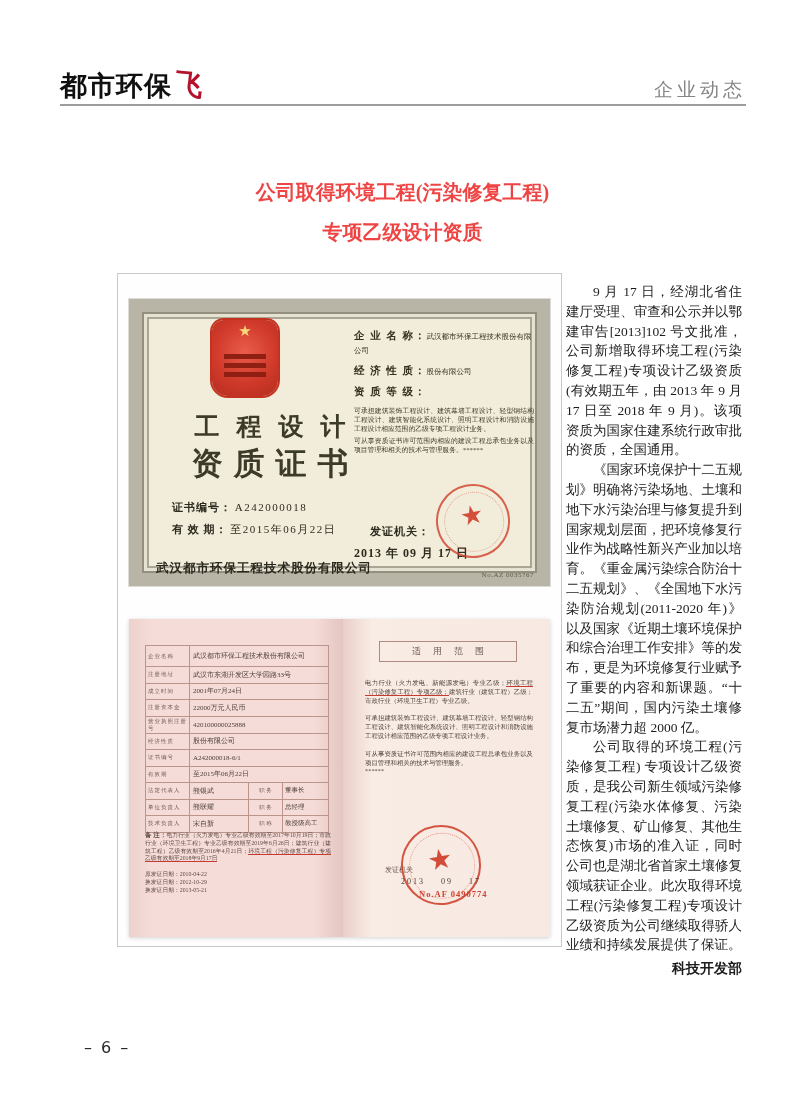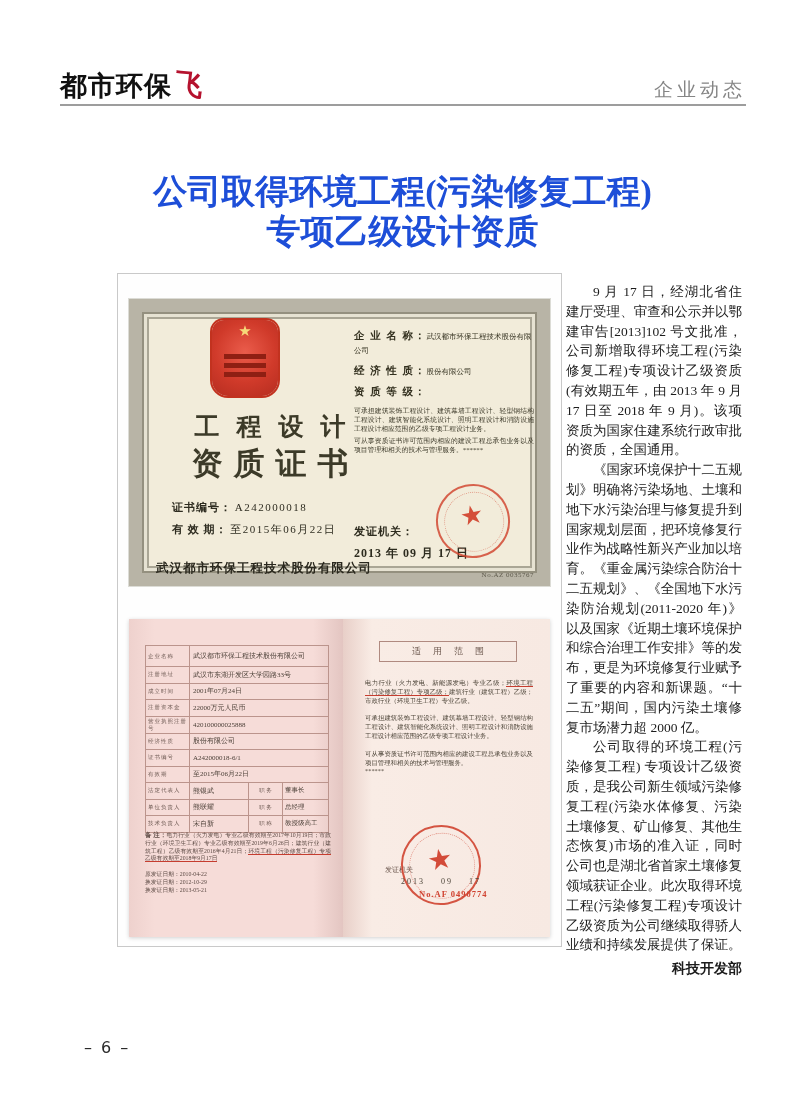--- a/index.html
+++ b/index.html
@@ -12,21 +12,21 @@
           justify-content:space-between;box-sizing:border-box;padding-bottom:5px;}
   .logo{display:flex;align-items:flex-end;font-family:"DejaVu Sans","Liberation Sans",sans-serif;
         font-weight:bold;font-size:27px;color:#101010;letter-spacing:1px;line-height:1;}
   .logo-mark{color:#b5122e;font-size:28px;line-height:1;margin-left:3px;transform:rotate(6deg);
              font-family:"DejaVu Serif",serif;}
   .section-label{color:#858585;font-size:19px;letter-spacing:4px;line-height:1;
                  font-family:"DejaVu Sans","Liberation Sans",sans-serif;}
 
   
   .main-title{position:absolute;left:0;top:172px;width:100%;text-align:center;
-              font-weight:bold;font-size:34px;line-height:40px;color:#1d4ed8;}
+              font-weight:bold;font-size:20px;line-height:40px;color:#ef4444;}
 
   
   .images-frame{position:absolute;left:117px;top:273px;width:445px;height:674px;
                 border:1px solid #c9c9c9;box-sizing:border-box;background:#fefefe;}
 
   
   .cert{position:absolute;left:11px;top:25px;width:421px;height:287px;box-sizing:border-box;
         background:#f2ecda;border:13px solid #b8b4a6;
         box-shadow:inset 0 0 0 2px #94907f, inset 0 0 0 5px #e6e2d2, inset 0 0 0 7px #aaa695,
                    0 0 0 1px #dcdcd6;}
@@ -48,21 +48,21 @@
   .cert-issuer{position:absolute;left:0;top:248px;width:244px;text-align:center;
                font-weight:bold;font-size:12.5px;letter-spacing:1px;color:#2a281e;}
   .cert-right{position:absolute;left:212px;top:16px;width:180px;color:#33301f;}
   .fieldrow{margin-bottom:7px;line-height:11px;}
   .fieldrow .lab{font-weight:bold;font-size:10.5px;letter-spacing:1.5px;}
   .fieldrow .val{font-size:7.5px;}
   .grade-text{font-size:7px;line-height:9.5px;margin-top:2px;text-align:justify;}
   .red-underline{border-bottom:1.5px solid #c63d2f;}
   .scope{font-size:6.8px;line-height:9px;margin-top:9px;color:#3d3a2a;text-align:justify;}
   .issue-block{position:absolute;left:212px;top:178px;width:180px;}
-  .issue-label{font-weight:bold;font-size:11px;letter-spacing:1px;color:#2d2b1e;margin-top:34px;}
+  .issue-label{font-weight:bold;font-size:11px;letter-spacing:1px;color:#2d2b1e;margin-top:34px;margin-left:16px;}
   .seal{position:absolute;left:82px;top:-6px;width:70px;height:70px;border-radius:50%;
         border:2.5px solid rgba(208,62,40,.8);transform:rotate(-12deg);}
   .seal .star{position:absolute;left:0;top:17px;width:100%;text-align:center;
               color:rgba(208,62,40,.9);font-size:26px;line-height:1;}
   .seal .arc{position:absolute;left:6px;top:6px;width:58px;height:58px;border-radius:50%;
              border:1px dotted rgba(208,62,40,.45);}
   .issue-date{font-size:12px;font-weight:bold;color:#2d2b1e;margin-top:6px;letter-spacing:1px;}
   .cert-serial{font-size:7px;color:#5c584a;text-align:right;margin-top:9px;letter-spacing:.5px;}
 
   

